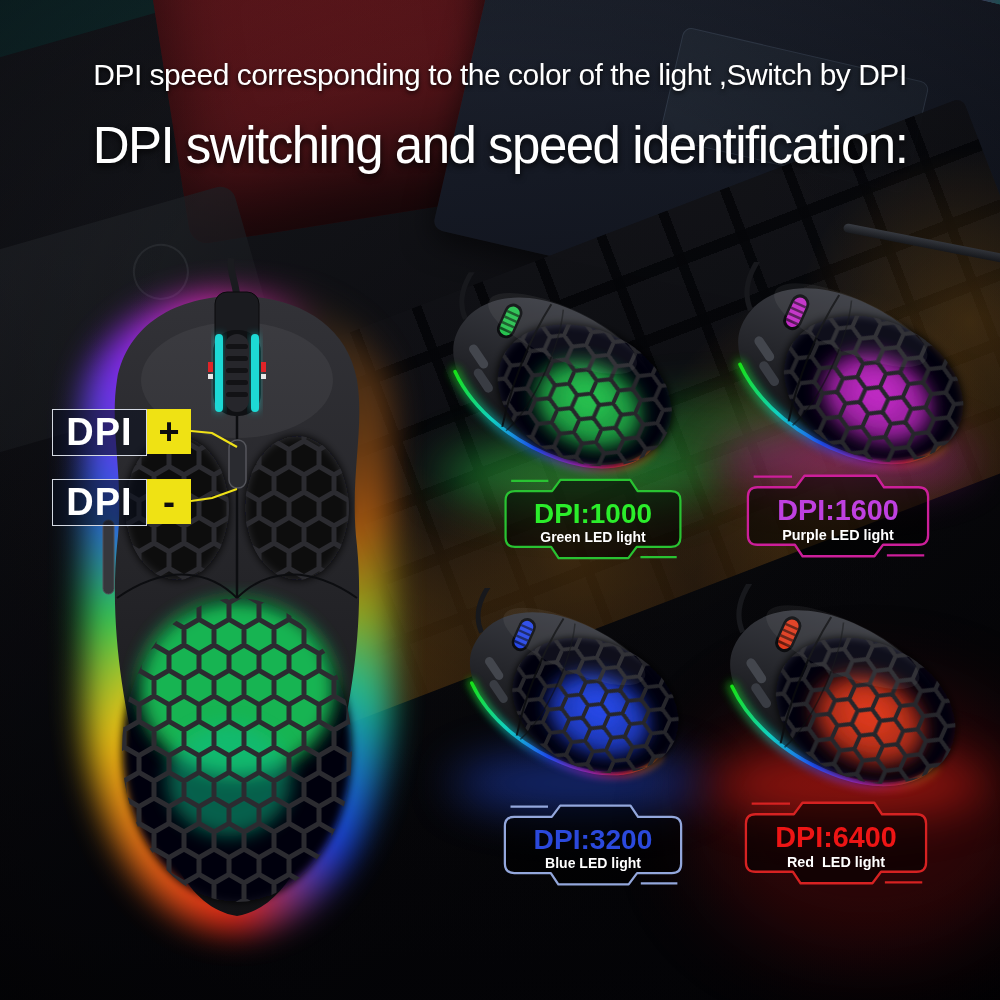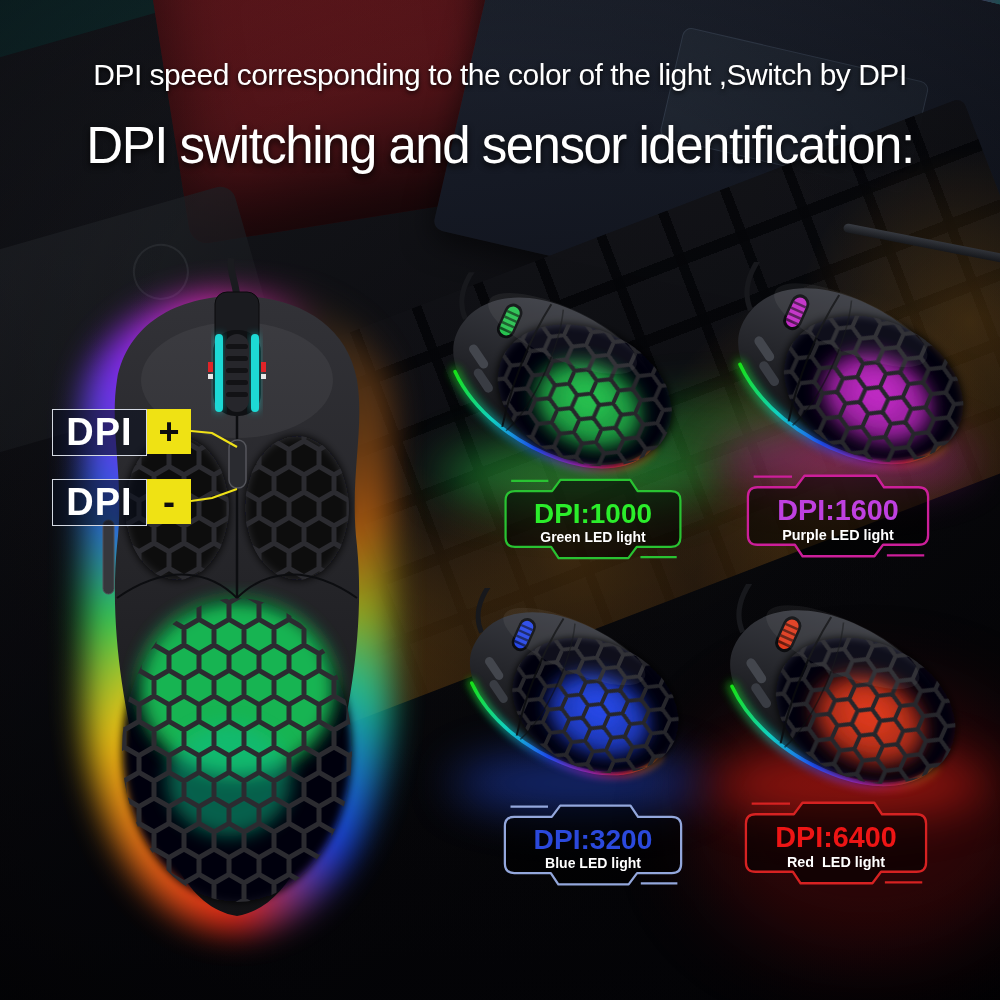--- a/index.html
+++ b/index.html
@@ -150,21 +150,21 @@
   </div>
 
   <div class="gspot g-green"></div>
   <div class="gspot g-green2"></div>
   <div class="gspot g-purple"></div>
   <div class="gspot g-blue"></div>
   <div class="gspot g-redamb"></div>
   <div class="gspot g-red"></div>
 
   <div class="abs subtitle">DPI speed corresponding to the color of the light ,Switch by DPI</div>
-  <div class="abs title">DPI switching and sensor identification:</div>
+  <div class="abs title">DPI switching and speed identification:</div>
 
   <div class="abs main-glow"></div>
   <svg class="abs main-mouse" viewBox="0 0 316 650" color="#1fd45f">
     <path d="M158,12 C158,-4 150,-16 152,-30" stroke="#1a1b1f" stroke-width="7" fill="none"></path>
     <path d="M158,8 C98,8 48,36 38,92 C30,142 46,190 38,258 C30,340 46,430 64,492 C84,558 108,620 158,628 C208,620 232,558 252,492 C270,430 286,340 278,258 C270,190 286,142 278,92 C268,36 218,8 158,8 Z" fill="url(#gBodyM)"></path>
     <ellipse cx="158" cy="92" rx="96" ry="58" fill="#ffffff" opacity=".05"></ellipse>
 
     <ellipse cx="98" cy="220" rx="52" ry="72" fill="#08080a" filter="url(#f4)"></ellipse>
     <ellipse cx="98" cy="220" rx="52" ry="72" fill="url(#gHexL)"></ellipse>
     <ellipse cx="218" cy="220" rx="52" ry="72" fill="#08080a" filter="url(#f4)"></ellipse>

